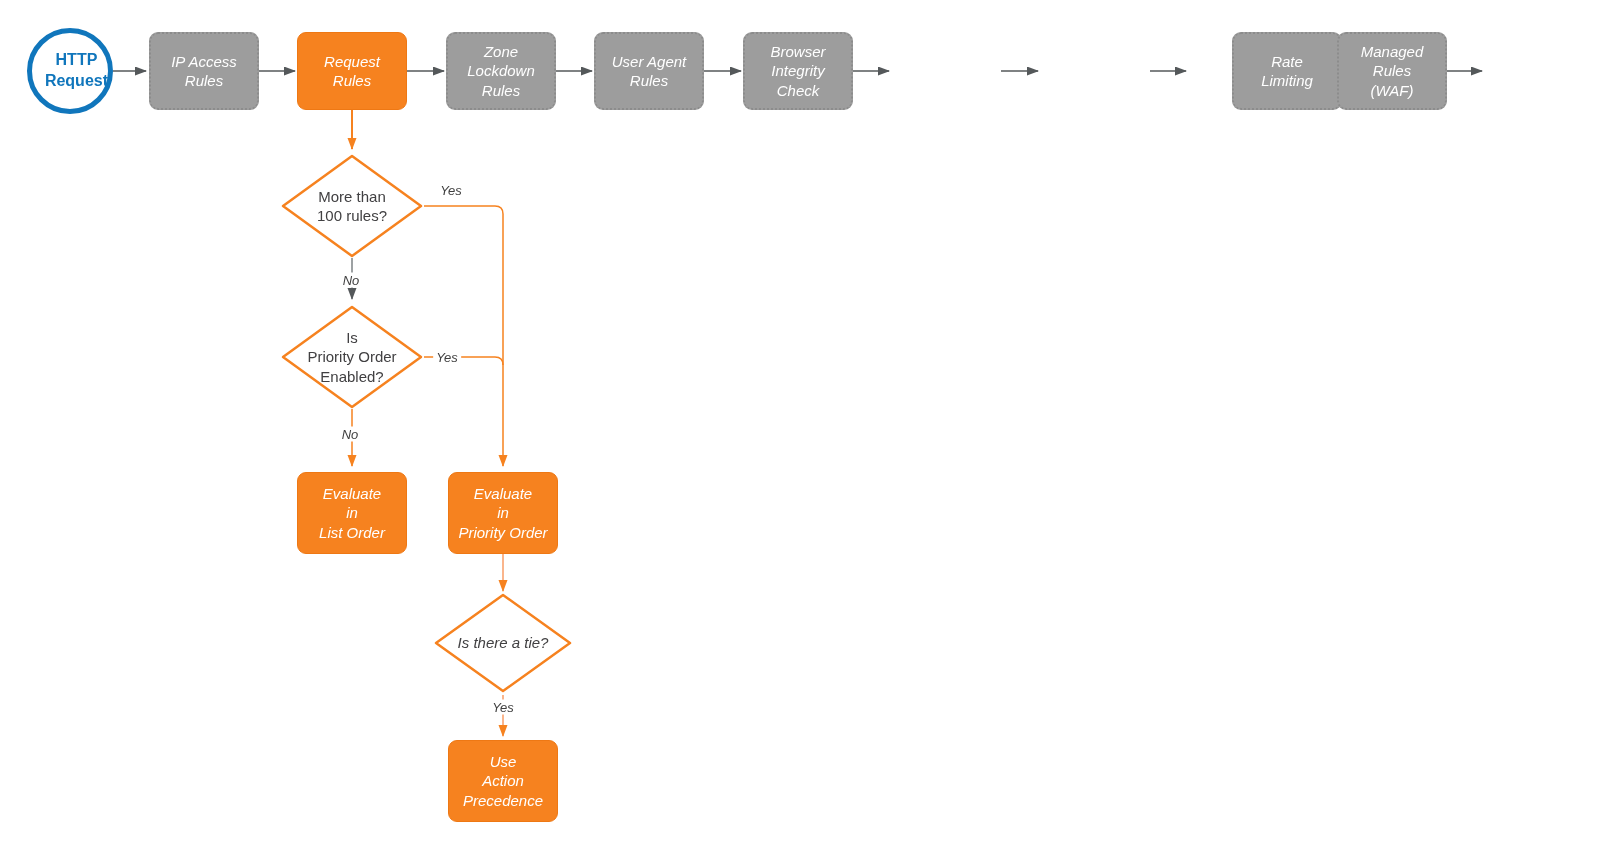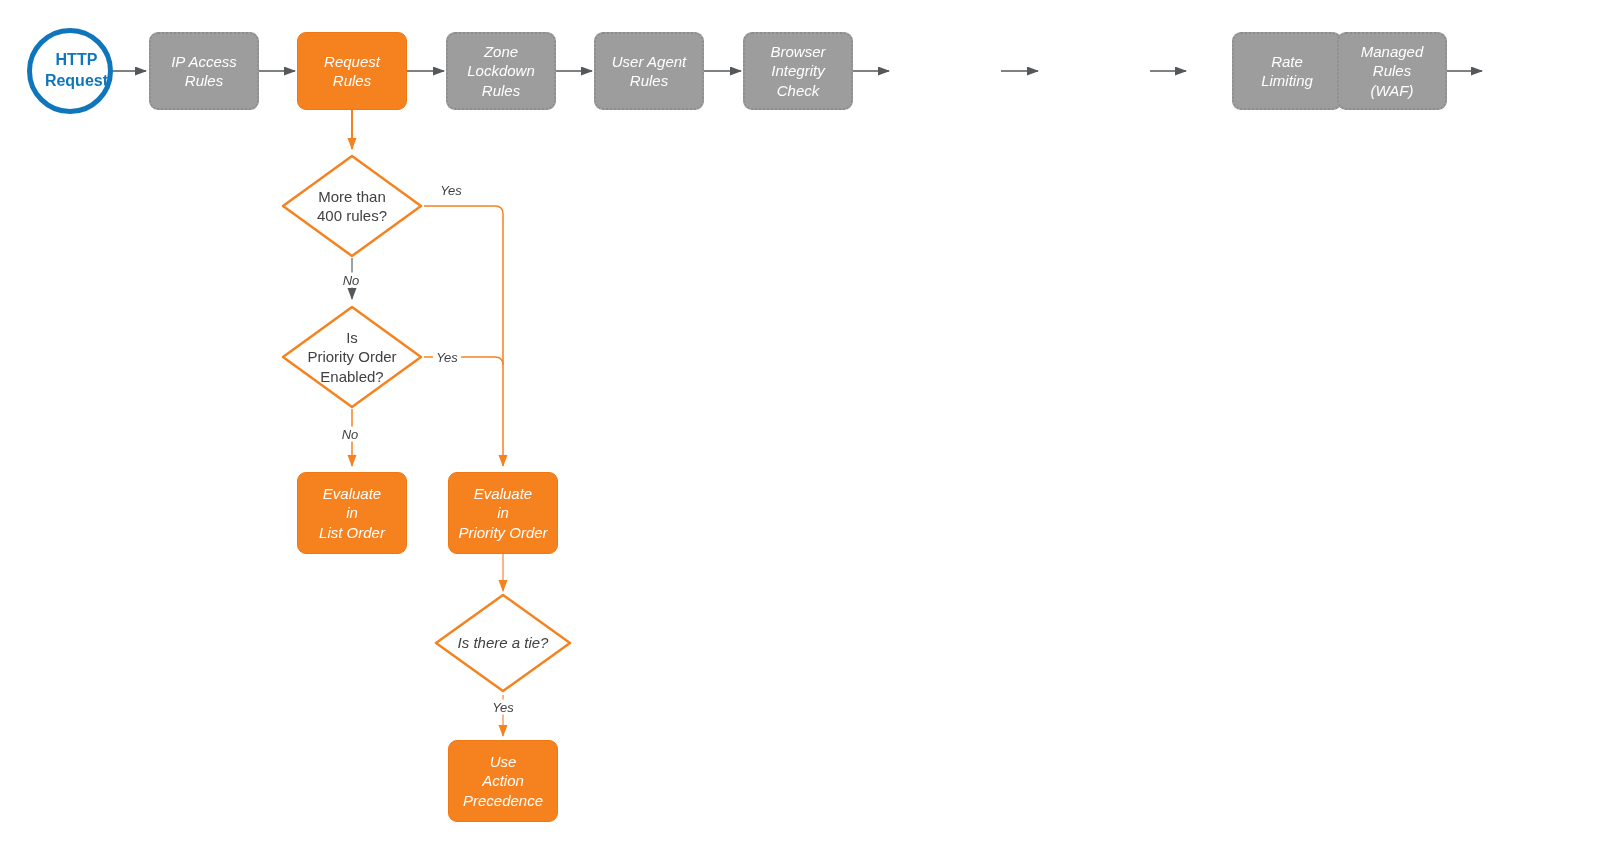--- a/index.html
+++ b/index.html
@@ -113,21 +113,21 @@
 Rules
 (WAF)</span>
   </div>
 
 
   <div class="diamond" style="left:280px; top:154px;">
     <svg width="144" height="104">
       <path d="M72,2 L141,52 L72,102 L3,52 Z" fill="#ffffff" stroke="#F6821F" stroke-width="2.5" stroke-linejoin="round"></path>
     </svg>
     <div class="diamond-label">More than
-400 rules?</div>
+100 rules?</div>
   </div>
 
   <div class="diamond" style="left:280px; top:305px;">
     <svg width="144" height="104">
       <path d="M72,2 L141,52 L72,102 L3,52 Z" fill="#ffffff" stroke="#F6821F" stroke-width="2.5" stroke-linejoin="round"></path>
     </svg>
     <div class="diamond-label">Is
 Priority Order
 Enabled?</div>
   </div>

